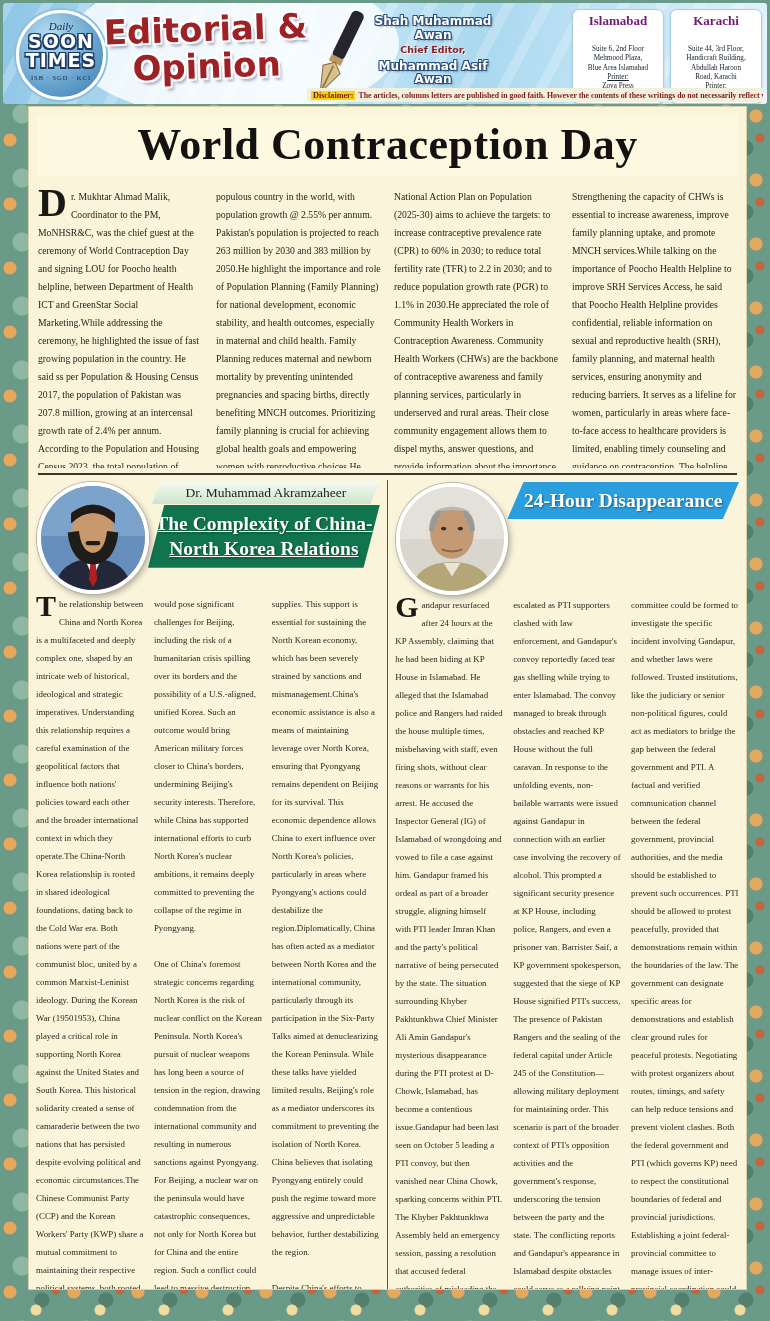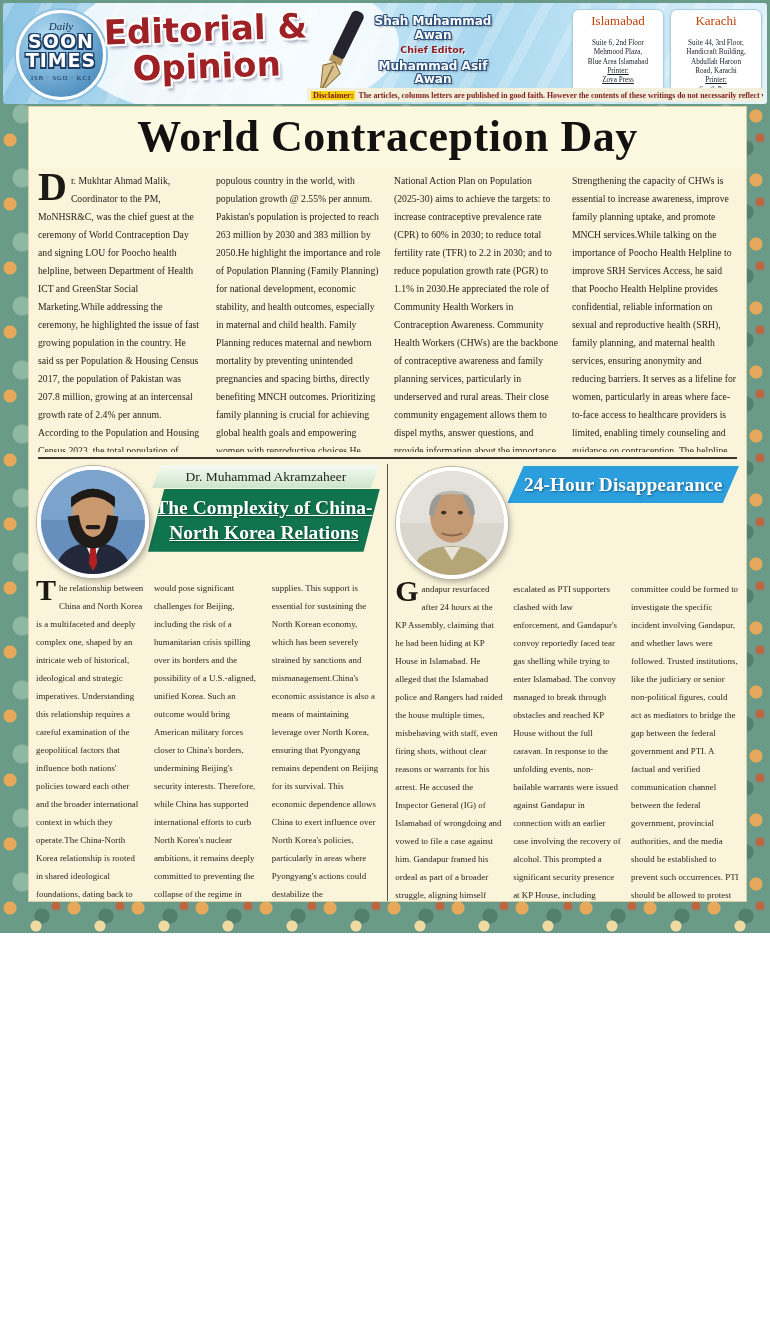--- a/index.html
+++ b/index.html
@@ -1,17 +1,17 @@
 <!DOCTYPE html>
 <html><head>
 <meta charset="utf-8">
 <style>
   html,body{margin:0;padding:0;}
   body{width:770px;height:1321px;overflow:hidden;font-family:"Liberation Serif",serif;}
-  .page{position:relative;width:770px;height:933px;
+  .page{position:relative;width:770px;height:1321px;
     background-color:#6a9a88;
     background-image:
       radial-gradient(circle at 10px 12px,#e8a85c 6px,transparent 7px),
       radial-gradient(circle at 36px 30px,#f2dba2 5px,transparent 6px),
       radial-gradient(circle at 56px 10px,#bf6540 4px,transparent 5px),
       radial-gradient(circle at 22px 50px,#8fb8a4 9px,transparent 10px),
       radial-gradient(circle at 52px 52px,#e8a85c 6px,transparent 7px),
       radial-gradient(circle at 42px 20px,#527f6e 7px,transparent 8px);
     background-size:64px 64px;}
   
@@ -32,32 +32,32 @@
     text-shadow:-2px -2px 0 #fff,2px -2px 0 #fff,-2px 2px 0 #fff,2px 2px 0 #fff,3px 4px 3px rgba(70,70,110,.45);}
   .pen{position:absolute;left:304px;top:2px;width:64px;height:96px;z-index:3;}
   .editors{position:absolute;left:366px;top:12px;width:128px;text-align:center;z-index:4;}
   .ed-name{font-family:"DejaVu Sans",sans-serif;font-weight:bold;font-size:12px;color:#fff;line-height:1.15;
     text-shadow:-1px -1px 0 #2a4d7a,1px -1px 0 #2a4d7a,-1px 1px 0 #2a4d7a,1px 1px 0 #2a4d7a,2px 2px 2px rgba(0,0,0,.35);}
   .ed-role{font-family:"DejaVu Sans",sans-serif;font-weight:bold;font-size:9.5px;color:#8e1b1f;margin:1px 0 5px;
     text-shadow:1px 1px 0 rgba(255,255,255,.8);}
   .offices{position:absolute;right:5px;top:6px;display:flex;gap:6px;z-index:4;}
   .office{width:84px;background:#fff;border:1px solid #a9cfe5;border-radius:7px;padding:3px 3px 2px;text-align:center;
     box-shadow:0 1px 2px rgba(0,0,0,.18);}
-  .office-city{font-weight:normal;font-size:13px;color:#c2410c;}
-  .office-addr{font-size:7.2px;color:#18202a;line-height:1.3;white-space:pre-line;margin-top:10px;}
+  .office-city{font-weight:bold;font-size:13px;color:#701a75;}
+  .office-addr{font-size:7.2px;color:#18202a;line-height:1.3;white-space:pre-line;margin-top:16px;}
   .office-printer{font-size:7.2px;color:#18202a;line-height:1.3;text-decoration:underline;}
   .disclaimer{position:absolute;left:304px;right:4px;bottom:2px;height:14px;background:#f2efdc;border-radius:2px;z-index:5;
     display:flex;align-items:center;gap:3px;padding:0 4px;overflow:hidden;}
   .disc-label{background:#f7d410;color:#7a1414;font-weight:bold;font-size:8.2px;padding:0 2px;flex:none;}
   .disc-text{font-weight:bold;font-size:7.8px;color:#7e1a1a;white-space:nowrap;}
   
   .content-panel{position:absolute;left:29px;right:24px;top:107px;bottom:32px;background:#faf4da;
     box-shadow:0 0 0 1px #d8cfa8;overflow:hidden;}
   .headline{font-size:44px;font-weight:600;text-align:center;color:#141210;background:#fdf9e0;
-    margin:0;padding:4px 0 6px;letter-spacing:.5px;}
+    margin:8px;padding:4px 0 6px;letter-spacing:.5px;}
   .cols{display:flex;gap:13px;padding:2px 9px 0;}
   .col{flex:1;height:282px;overflow:hidden;}
   .coltext{font-size:9.7px;line-height:12.1px;color:#28221c;text-align:justify;white-space:pre-line;display:inline;}
   .dropcap{float:left;font-size:40px;line-height:31px;padding:1px 4px 0 0;font-weight:600;color:#1c1813;}
   .rule{height:2px;background:#3a342c;margin:5px 9px 3px;}
   
   .sub-articles{display:flex;align-items:stretch;}
   .sub{flex:1;padding:3px 7px 0;min-width:0;}
   .vdivider{width:1.5px;background:#5a5348;margin:2px 0;flex:none;}
   .sub-header{position:relative;height:106px;}

